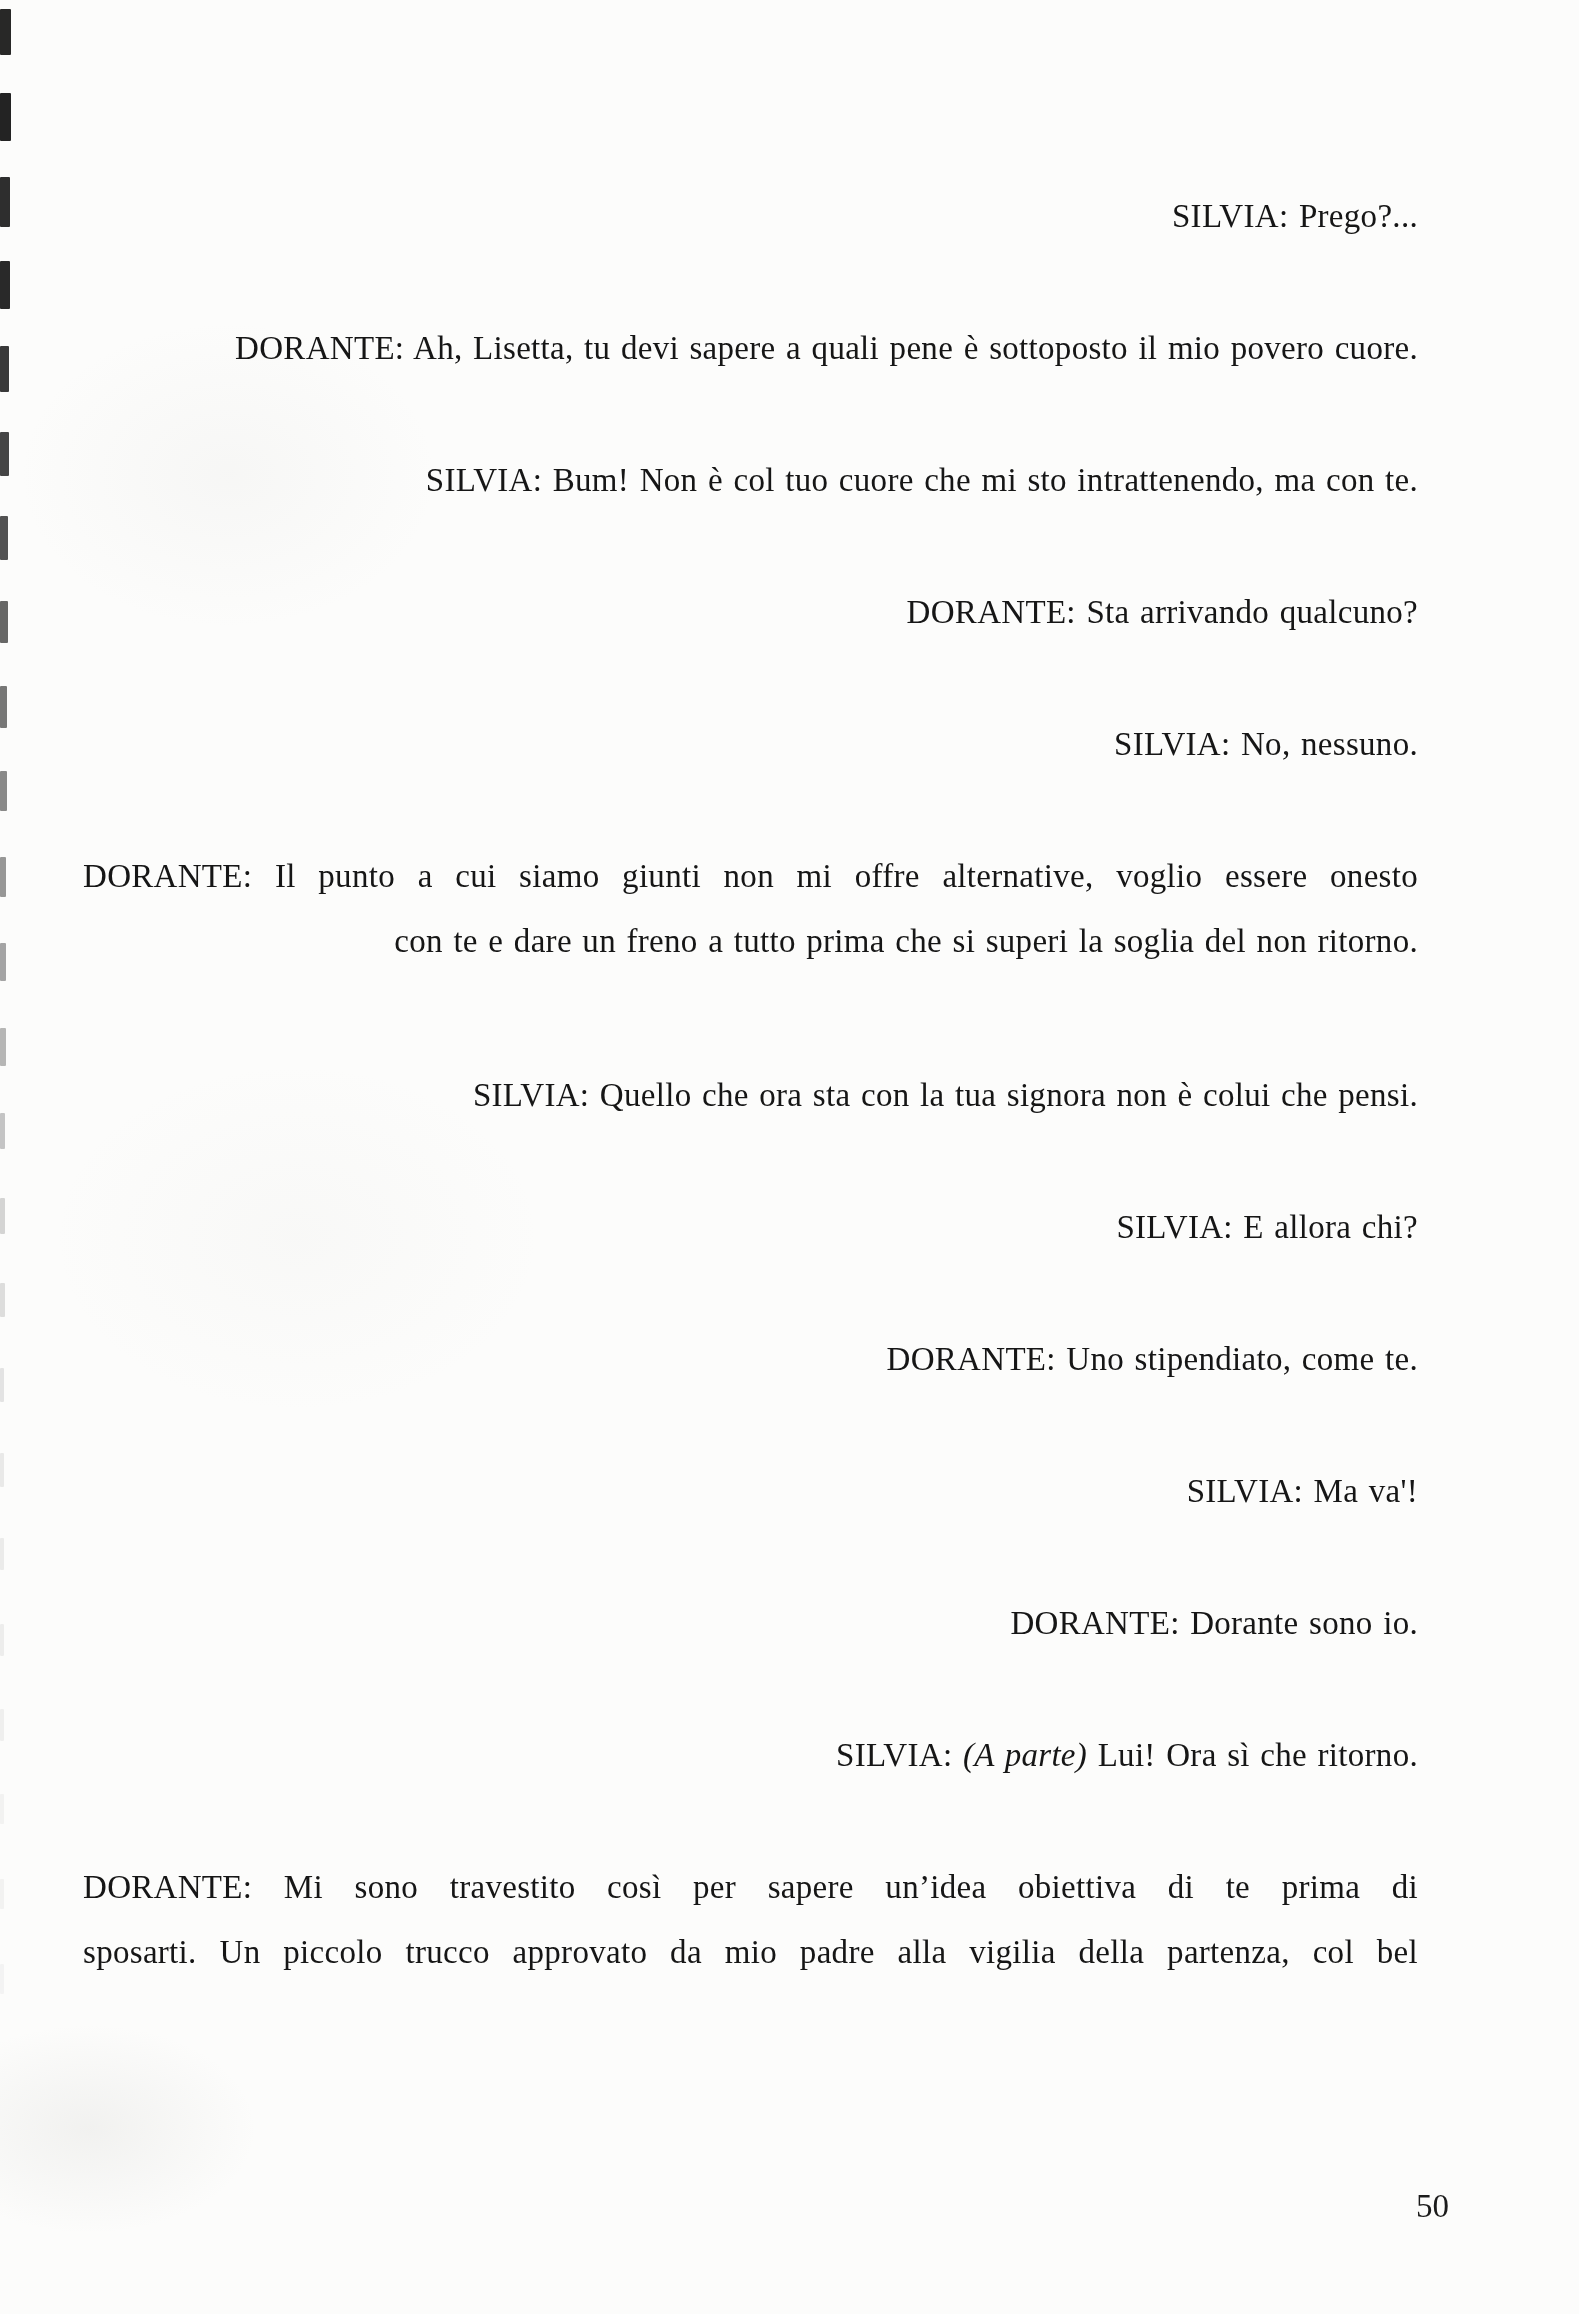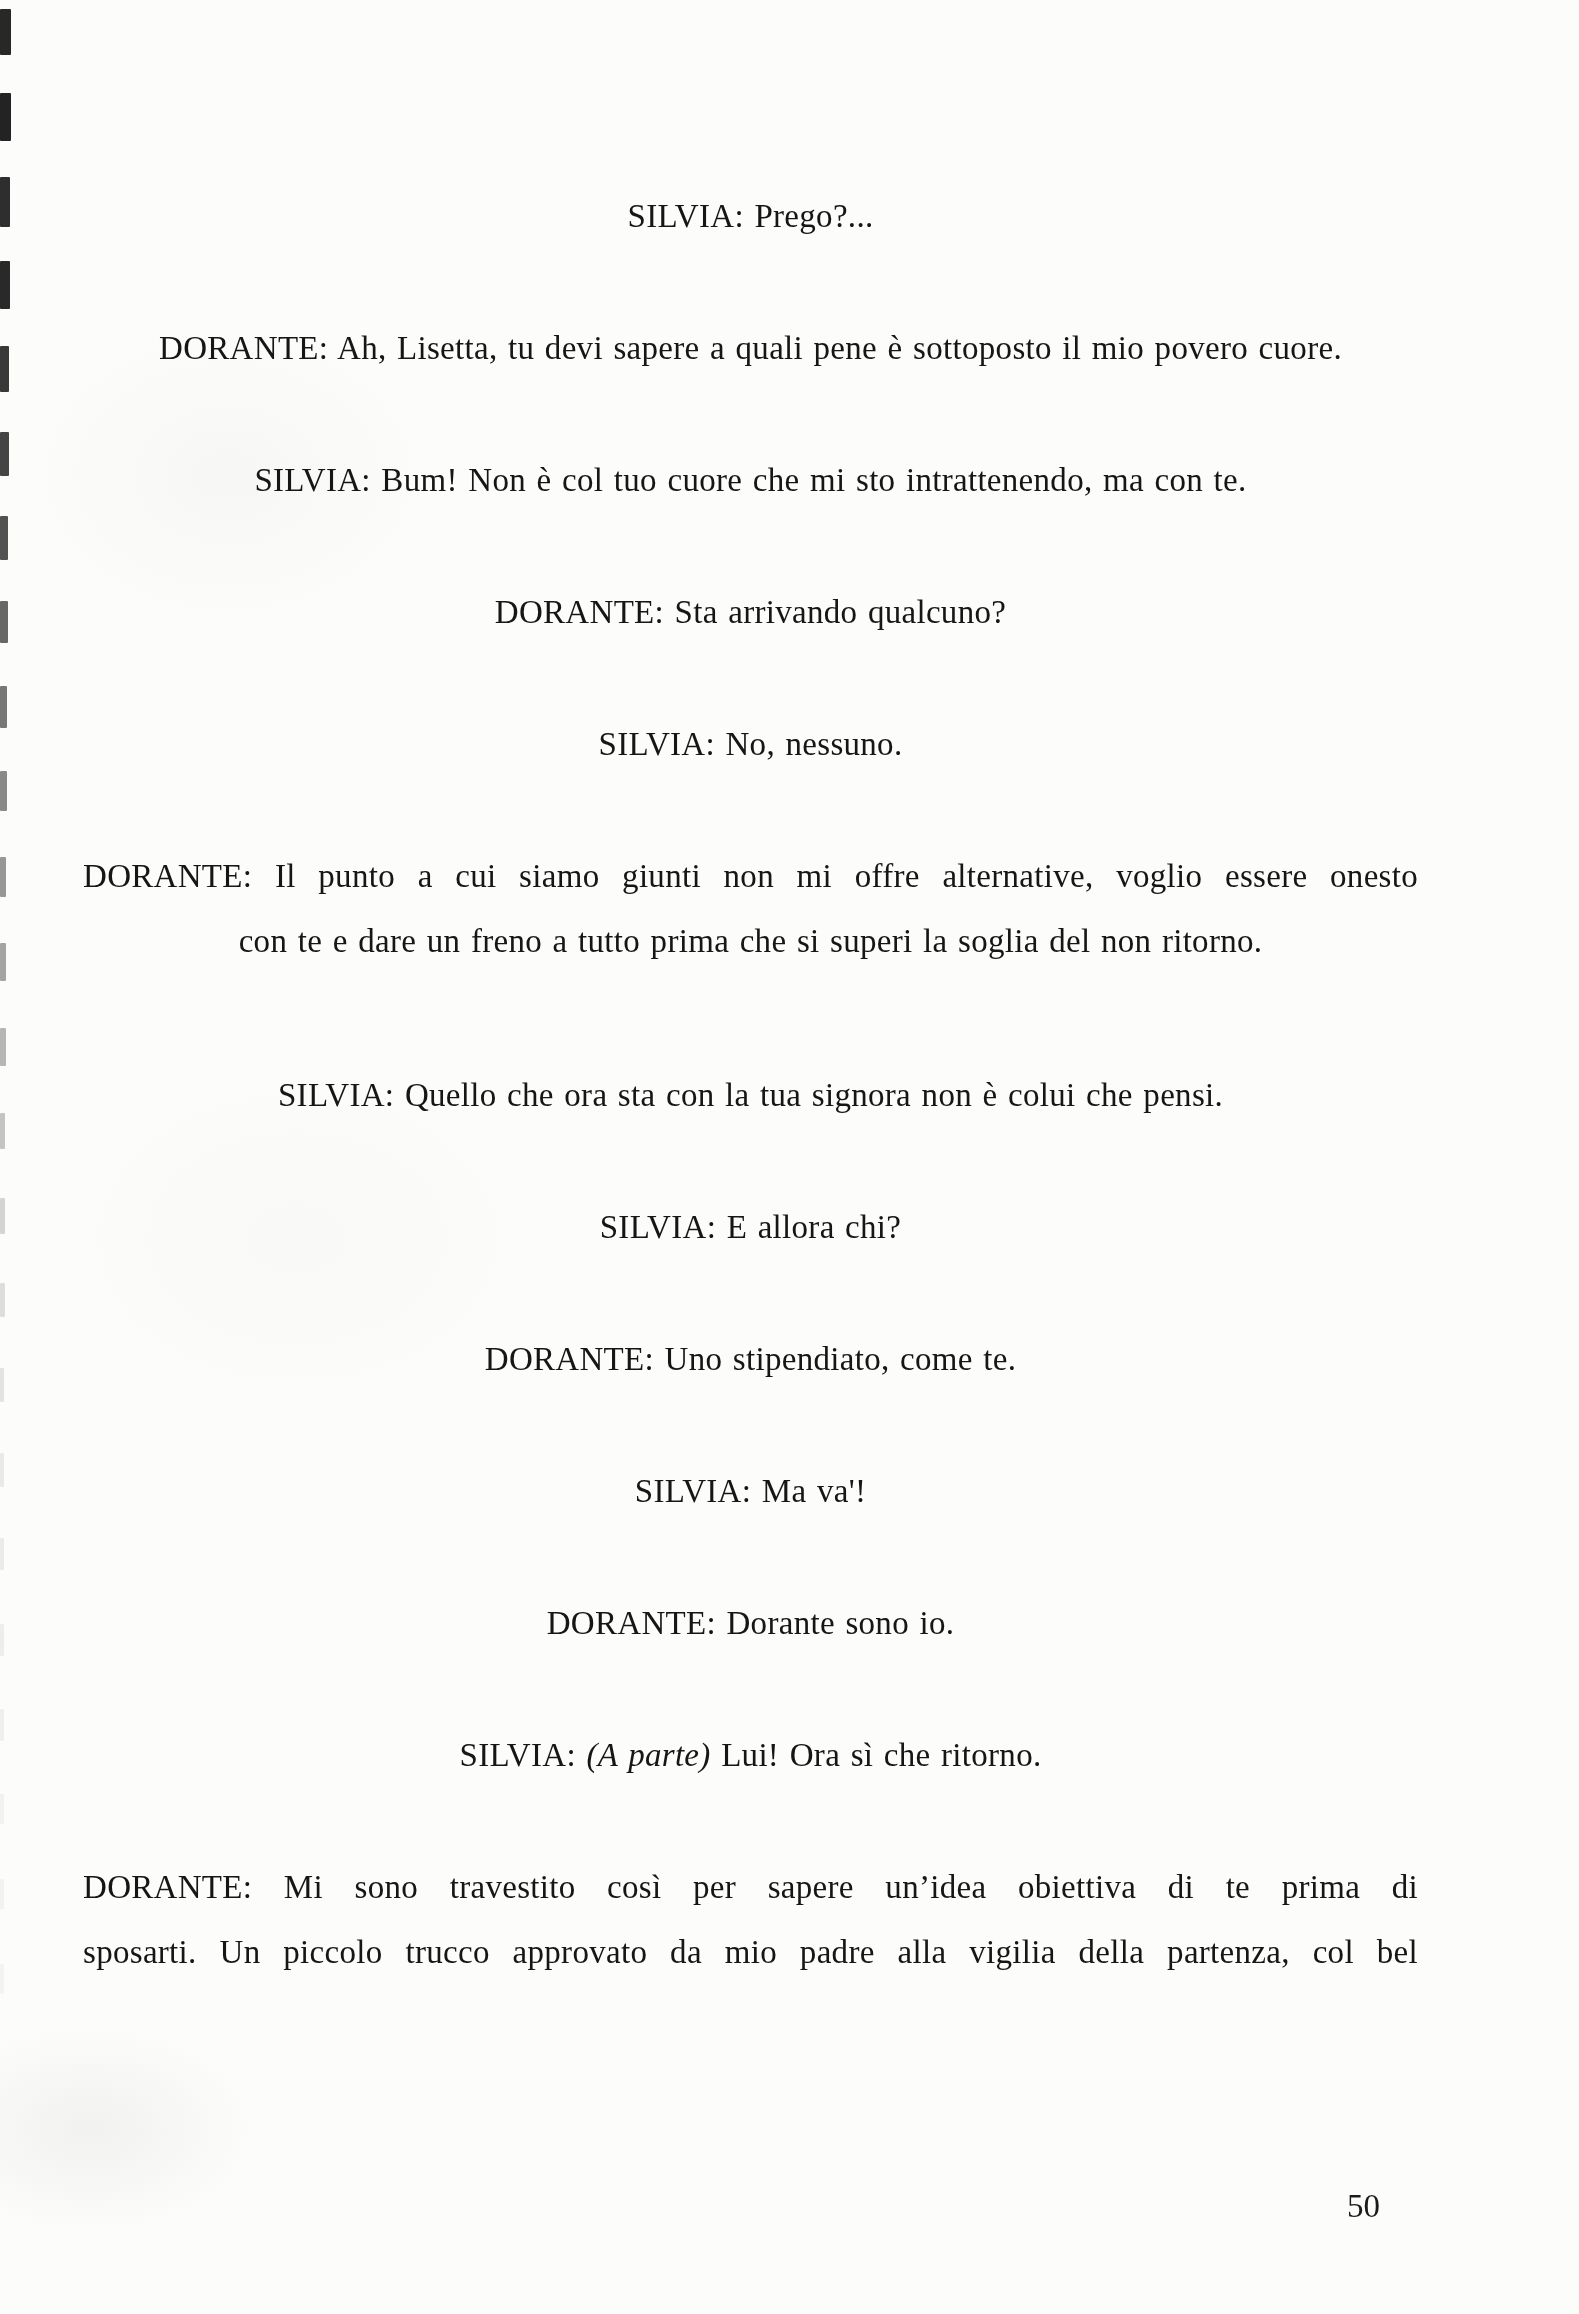--- a/index.html
+++ b/index.html
@@ -40,29 +40,29 @@
     left: 83px;
     top: 184px;
     width: 1335px;
     font-size: 33px;
     line-height: 65px;
     letter-spacing: 0.3px;
     word-spacing: 2px;
   }
   .speech { margin: 0 0 67px 0; }
   .speech.extra-gap { margin-bottom: 89px; }
-  .line { text-align: center; }
+  .line { text-align: right; }
   .line.justified {
     text-align: justify;
     text-align-last: justify;
   }
   .italic { font-style: italic; }
   .page-number {
     position: absolute;
-    left: 1347px;
+    left: 1416px;
     top: 2186px;
     font-size: 33px;
     line-height: 40px;
     color: #1b1b1b;
   }
 </style>
 </head>
 <body>
 
 <div class="page">

